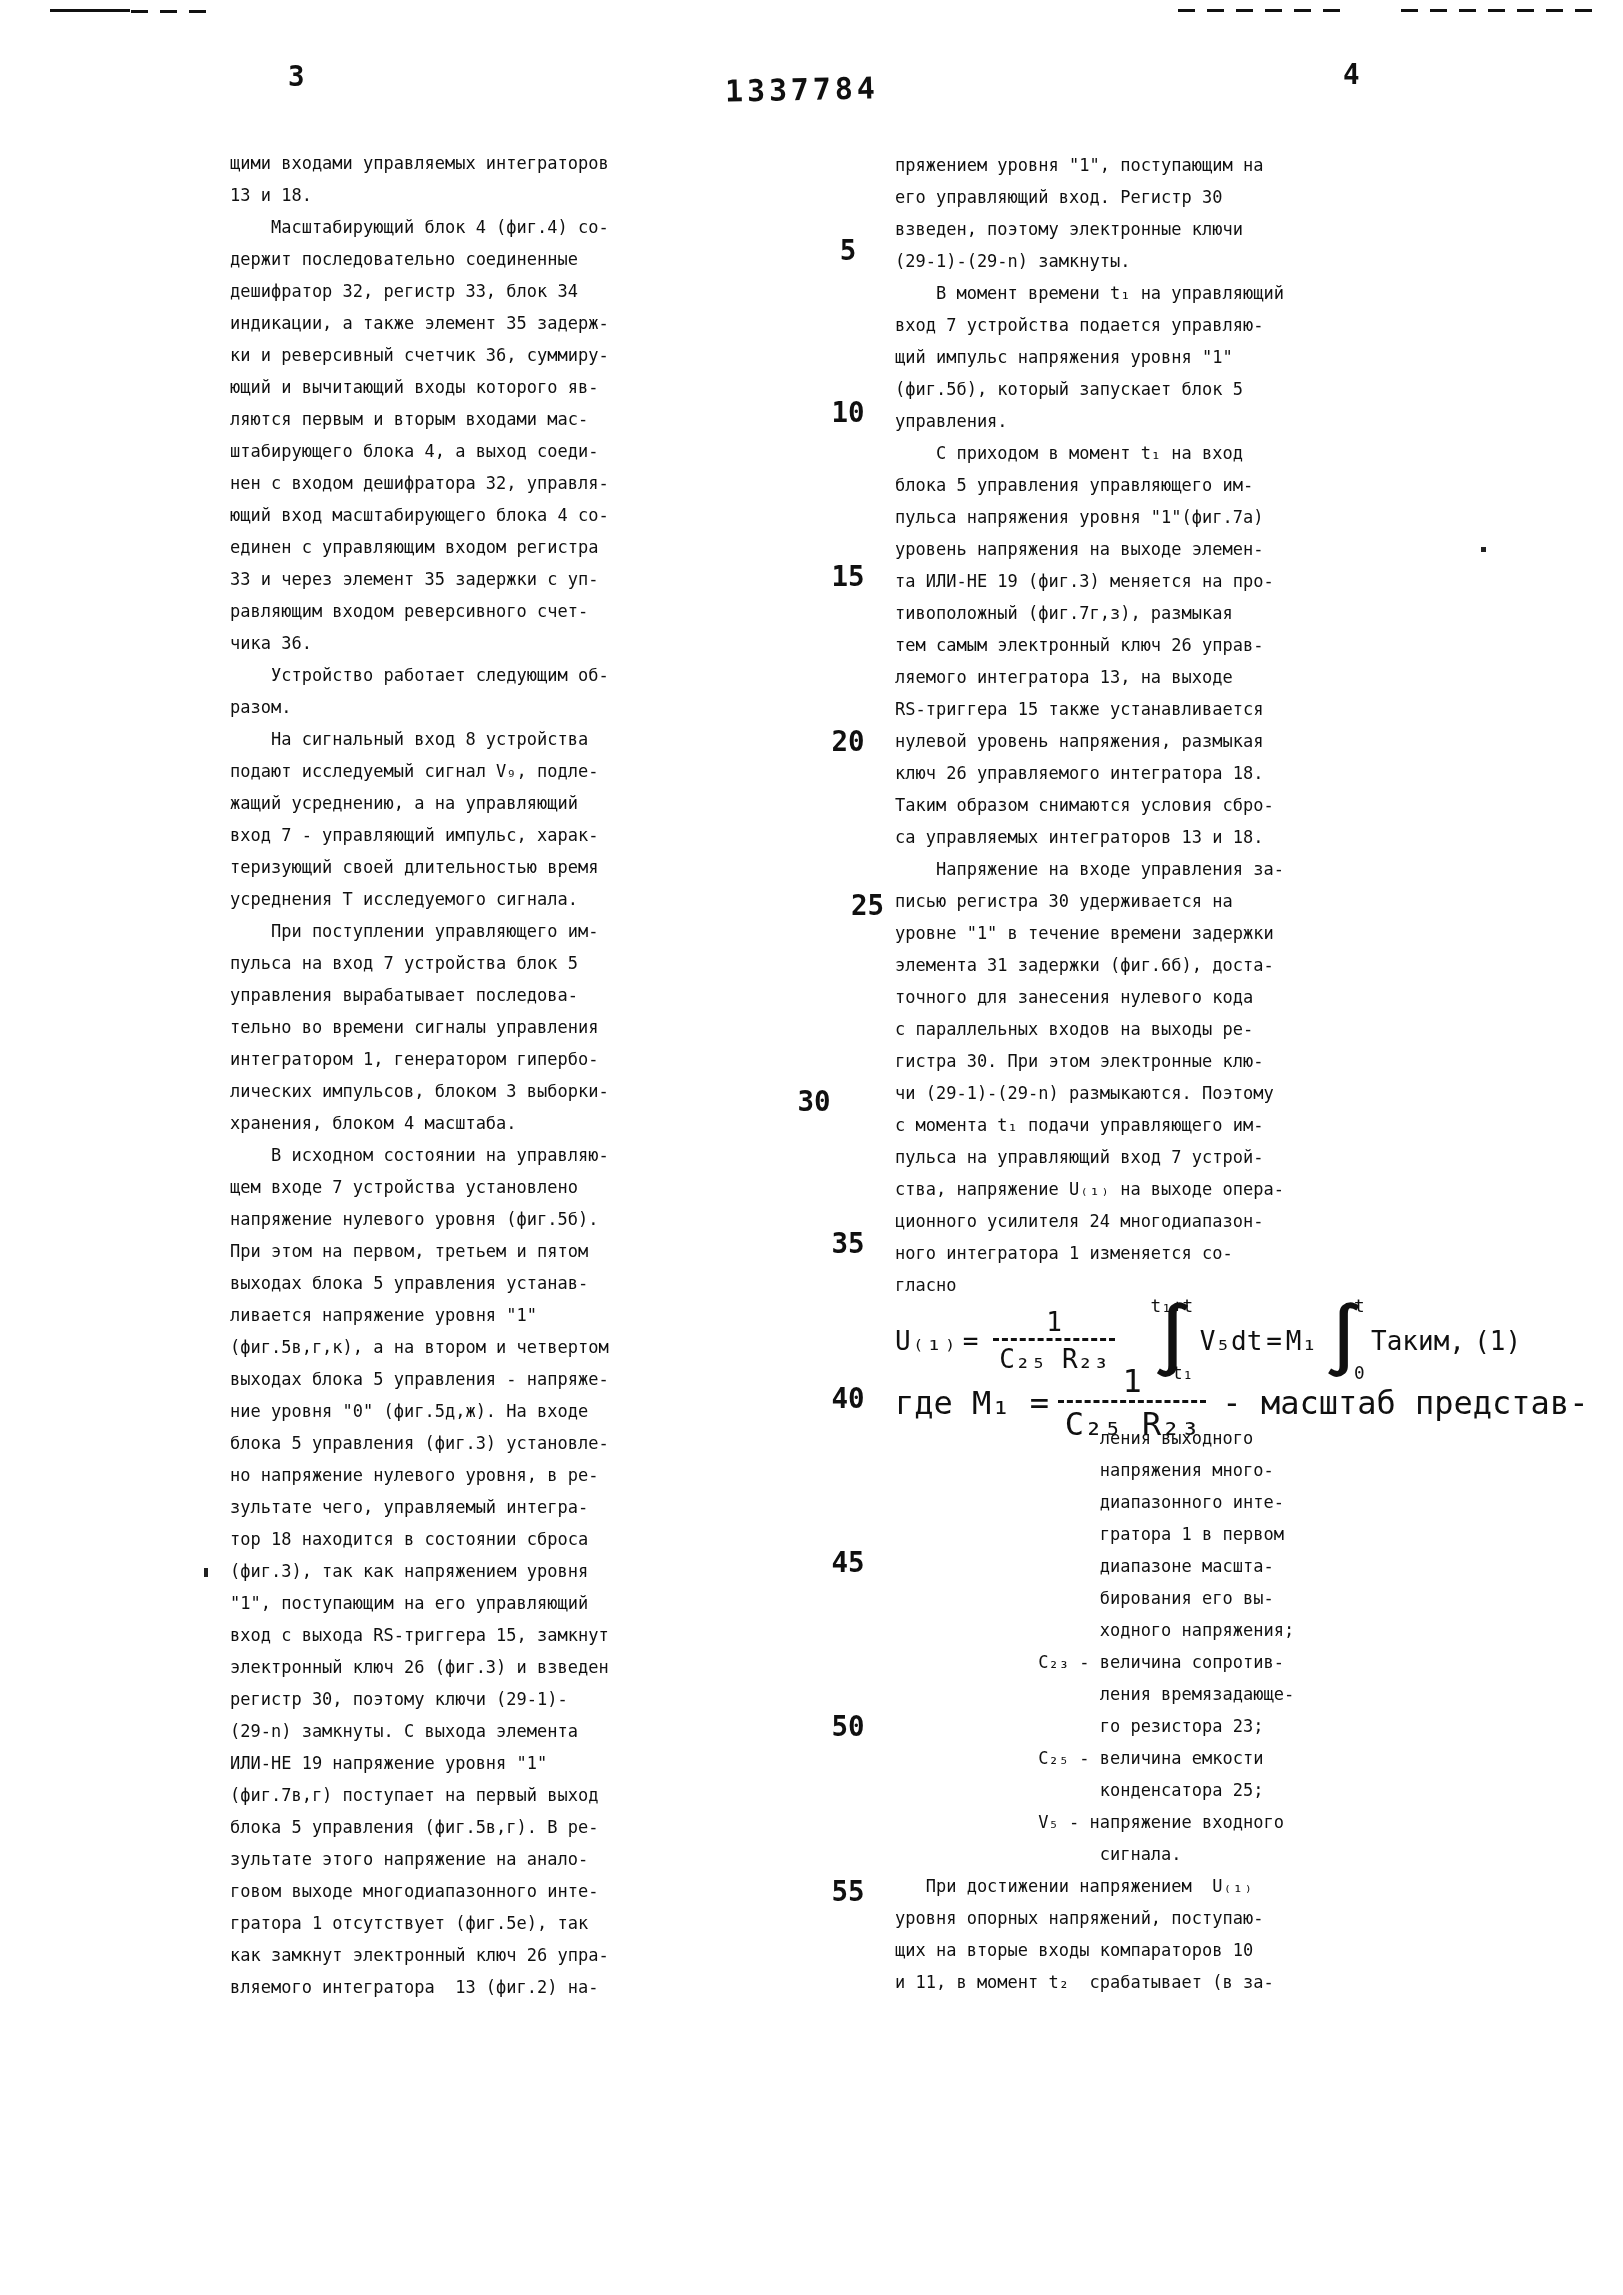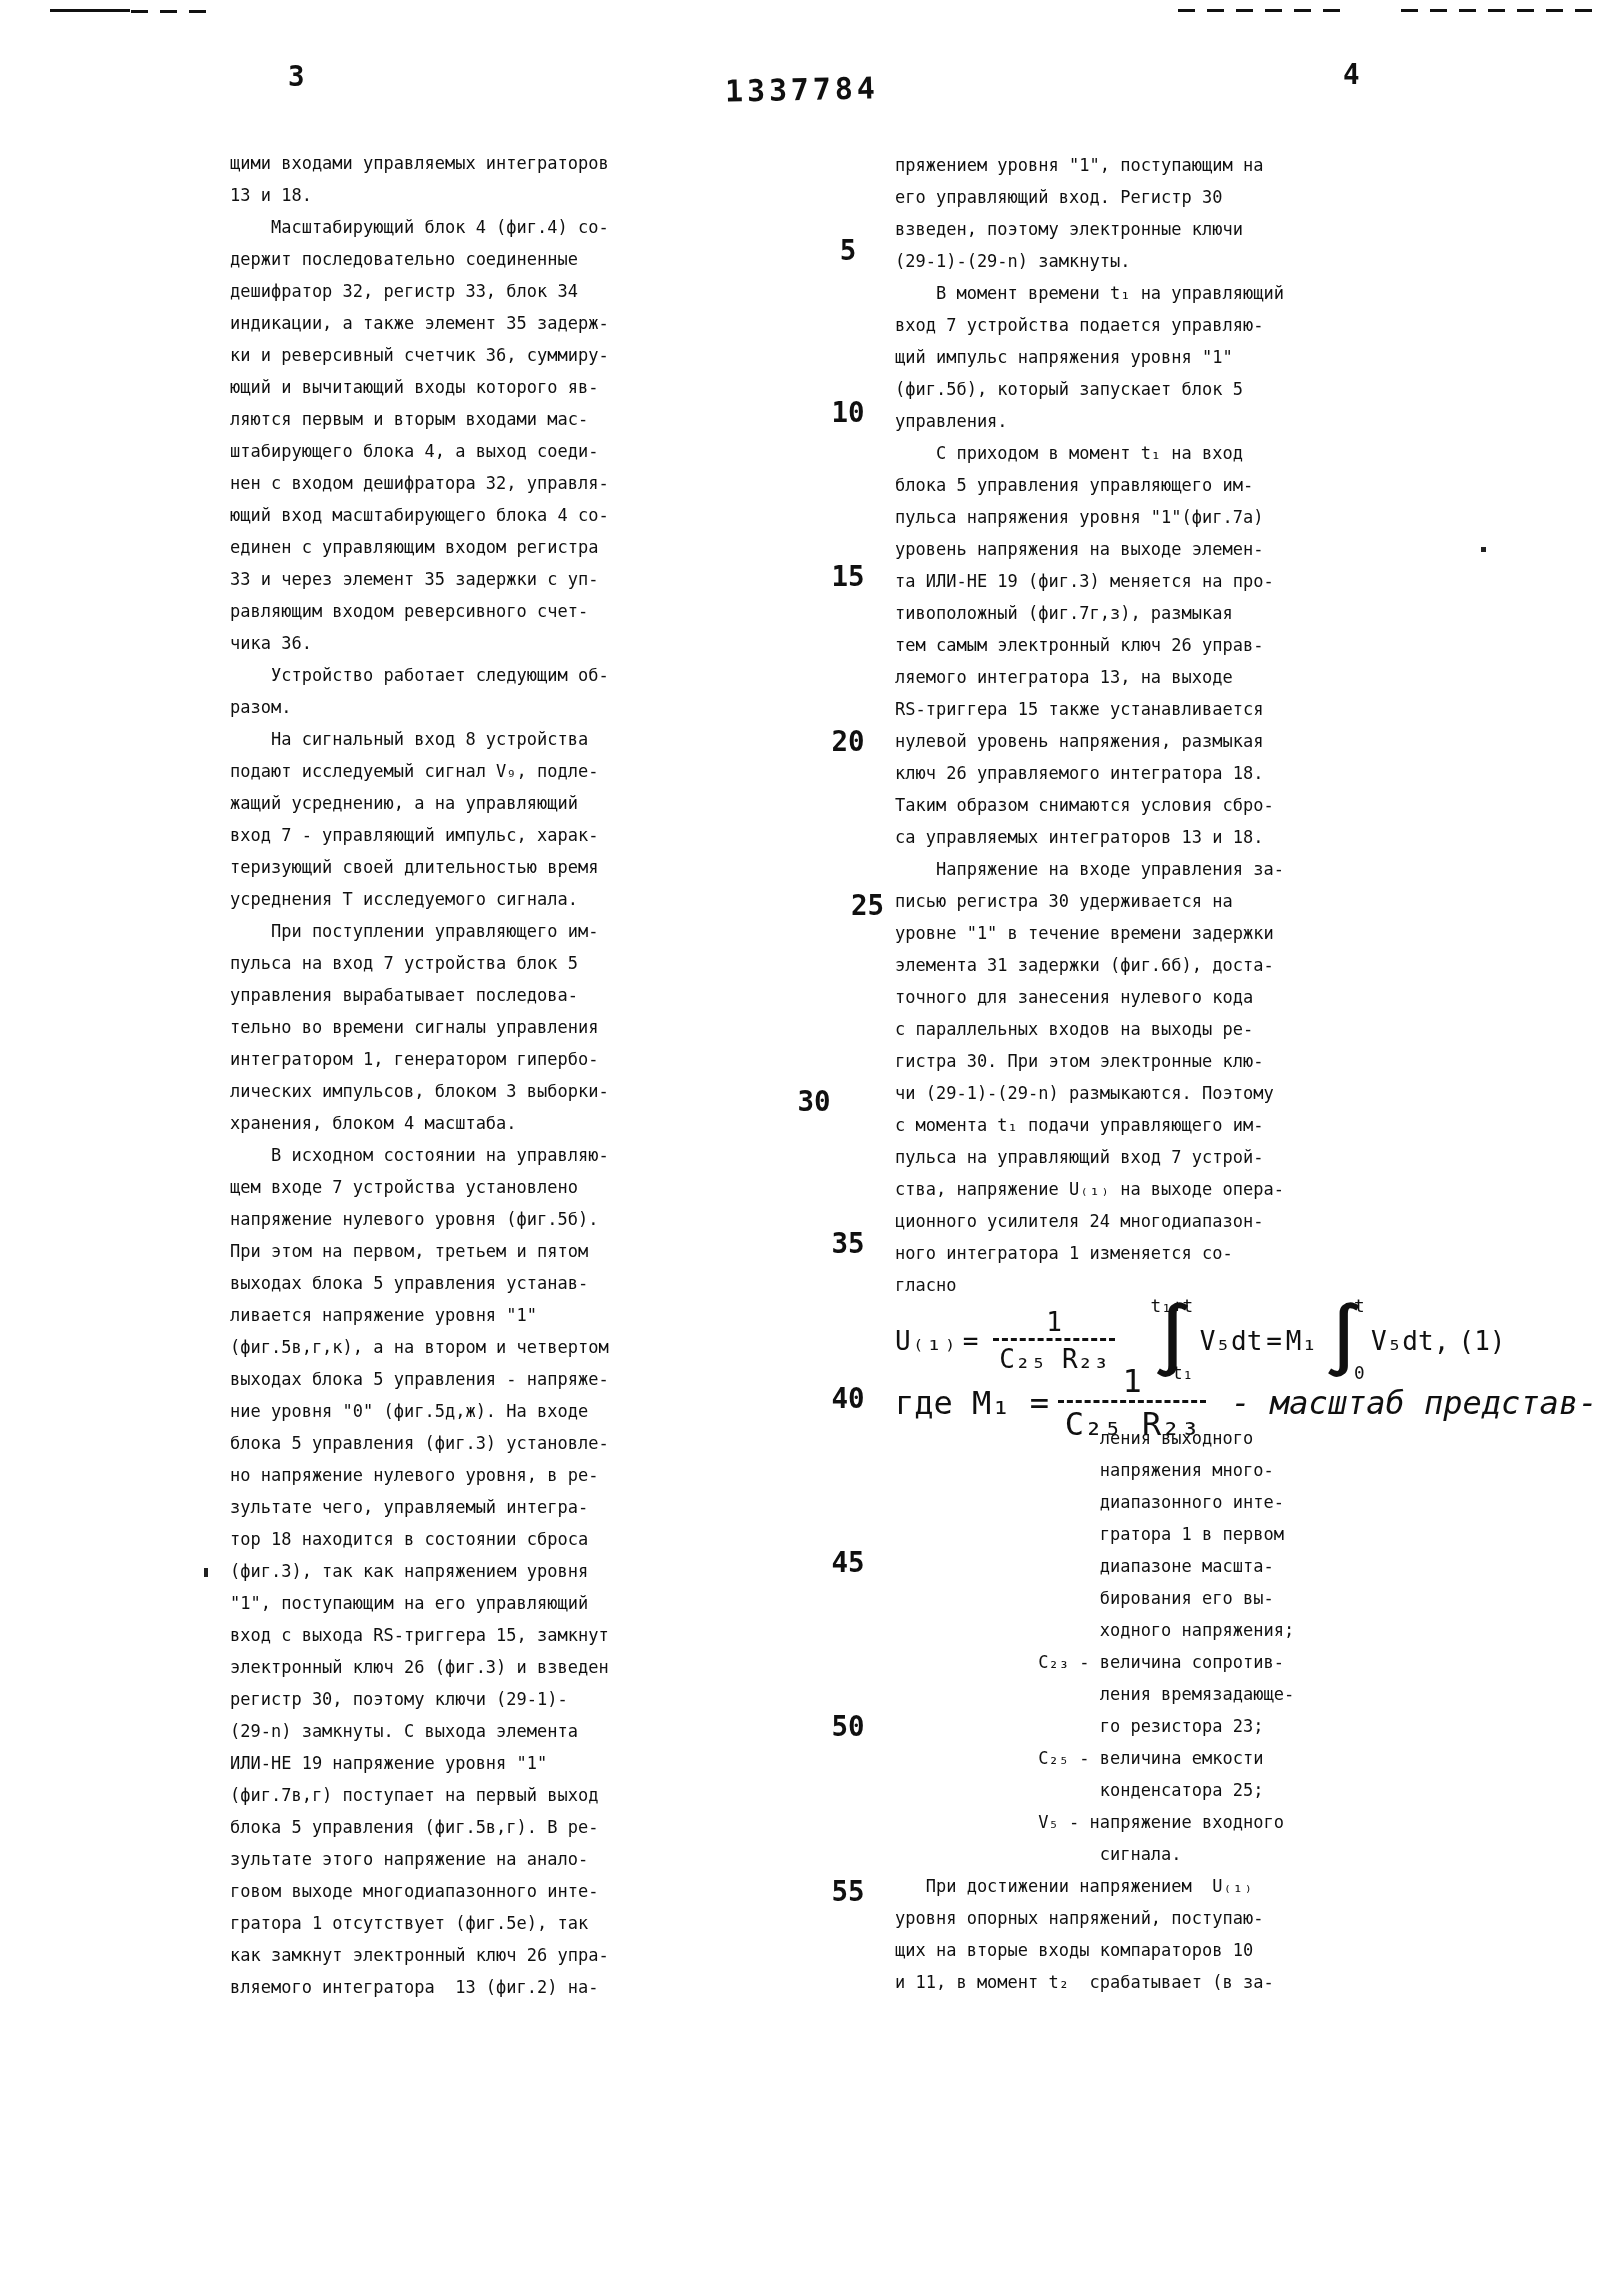--- a/index.html
+++ b/index.html
@@ -88,29 +88,29 @@
       <span class="lim">t₁</span>
     </span>
     <span>V₅dt</span>
     <span style="margin:0 3.9px;">=</span>
     <span>M₁</span>
     <span class="intgrp">
       <span class="lim">t</span>
       <span class="intg">∫</span>
       <span class="lim">0</span>
     </span>
-    <span>V₅dt,</span>
+    <span>Таким,</span>
     <span style="margin-left:9.2px;">(1)</span>
   </div>
 
   <div class="where-row">
     <span>где M₁ =</span>
     <span class="frac">
       <span class="num">1</span>
       <span class="den">C₂₅ R₂₃</span>
     </span>
-    <span style="margin-left:16px;font-style:italic;">- масштаб представ-</span>
+    <span style="margin-left:7px;">- масштаб представ-</span>
   </div>
 
   <div class="col defs" style="left:895px;top:1422px;width:628px;"><div class="tl">                    ления выходного</div><div class="tl">                    напряжения много-</div><div class="tl">                    диапазонного инте-</div><div class="tl">                    гратора 1 в первом</div><div class="tl">                    диапазоне масшта-</div><div class="tl">                    бирования его вы-</div><div class="tl">                    ходного напряжения;</div><div class="tl">              C₂₃ - величина сопротив-</div><div class="tl">                    ления времязадающе-</div><div class="tl">                    го резистора 23;</div><div class="tl">              C₂₅ - величина емкости</div><div class="tl">                    конденсатора 25;</div><div class="tl">              V₅ - напряжение входного</div><div class="tl">                    сигнала.</div><div class="tl">   При достижении напряжением  U₍₁₎</div><div class="tl">уровня опорных напряжений, поступаю-</div><div class="tl">щих на вторые входы компараторов 10</div><div class="tl">и 11, в момент t₂  срабатывает (в за-</div></div>
 
 </div>
 
 
 </body></html>

